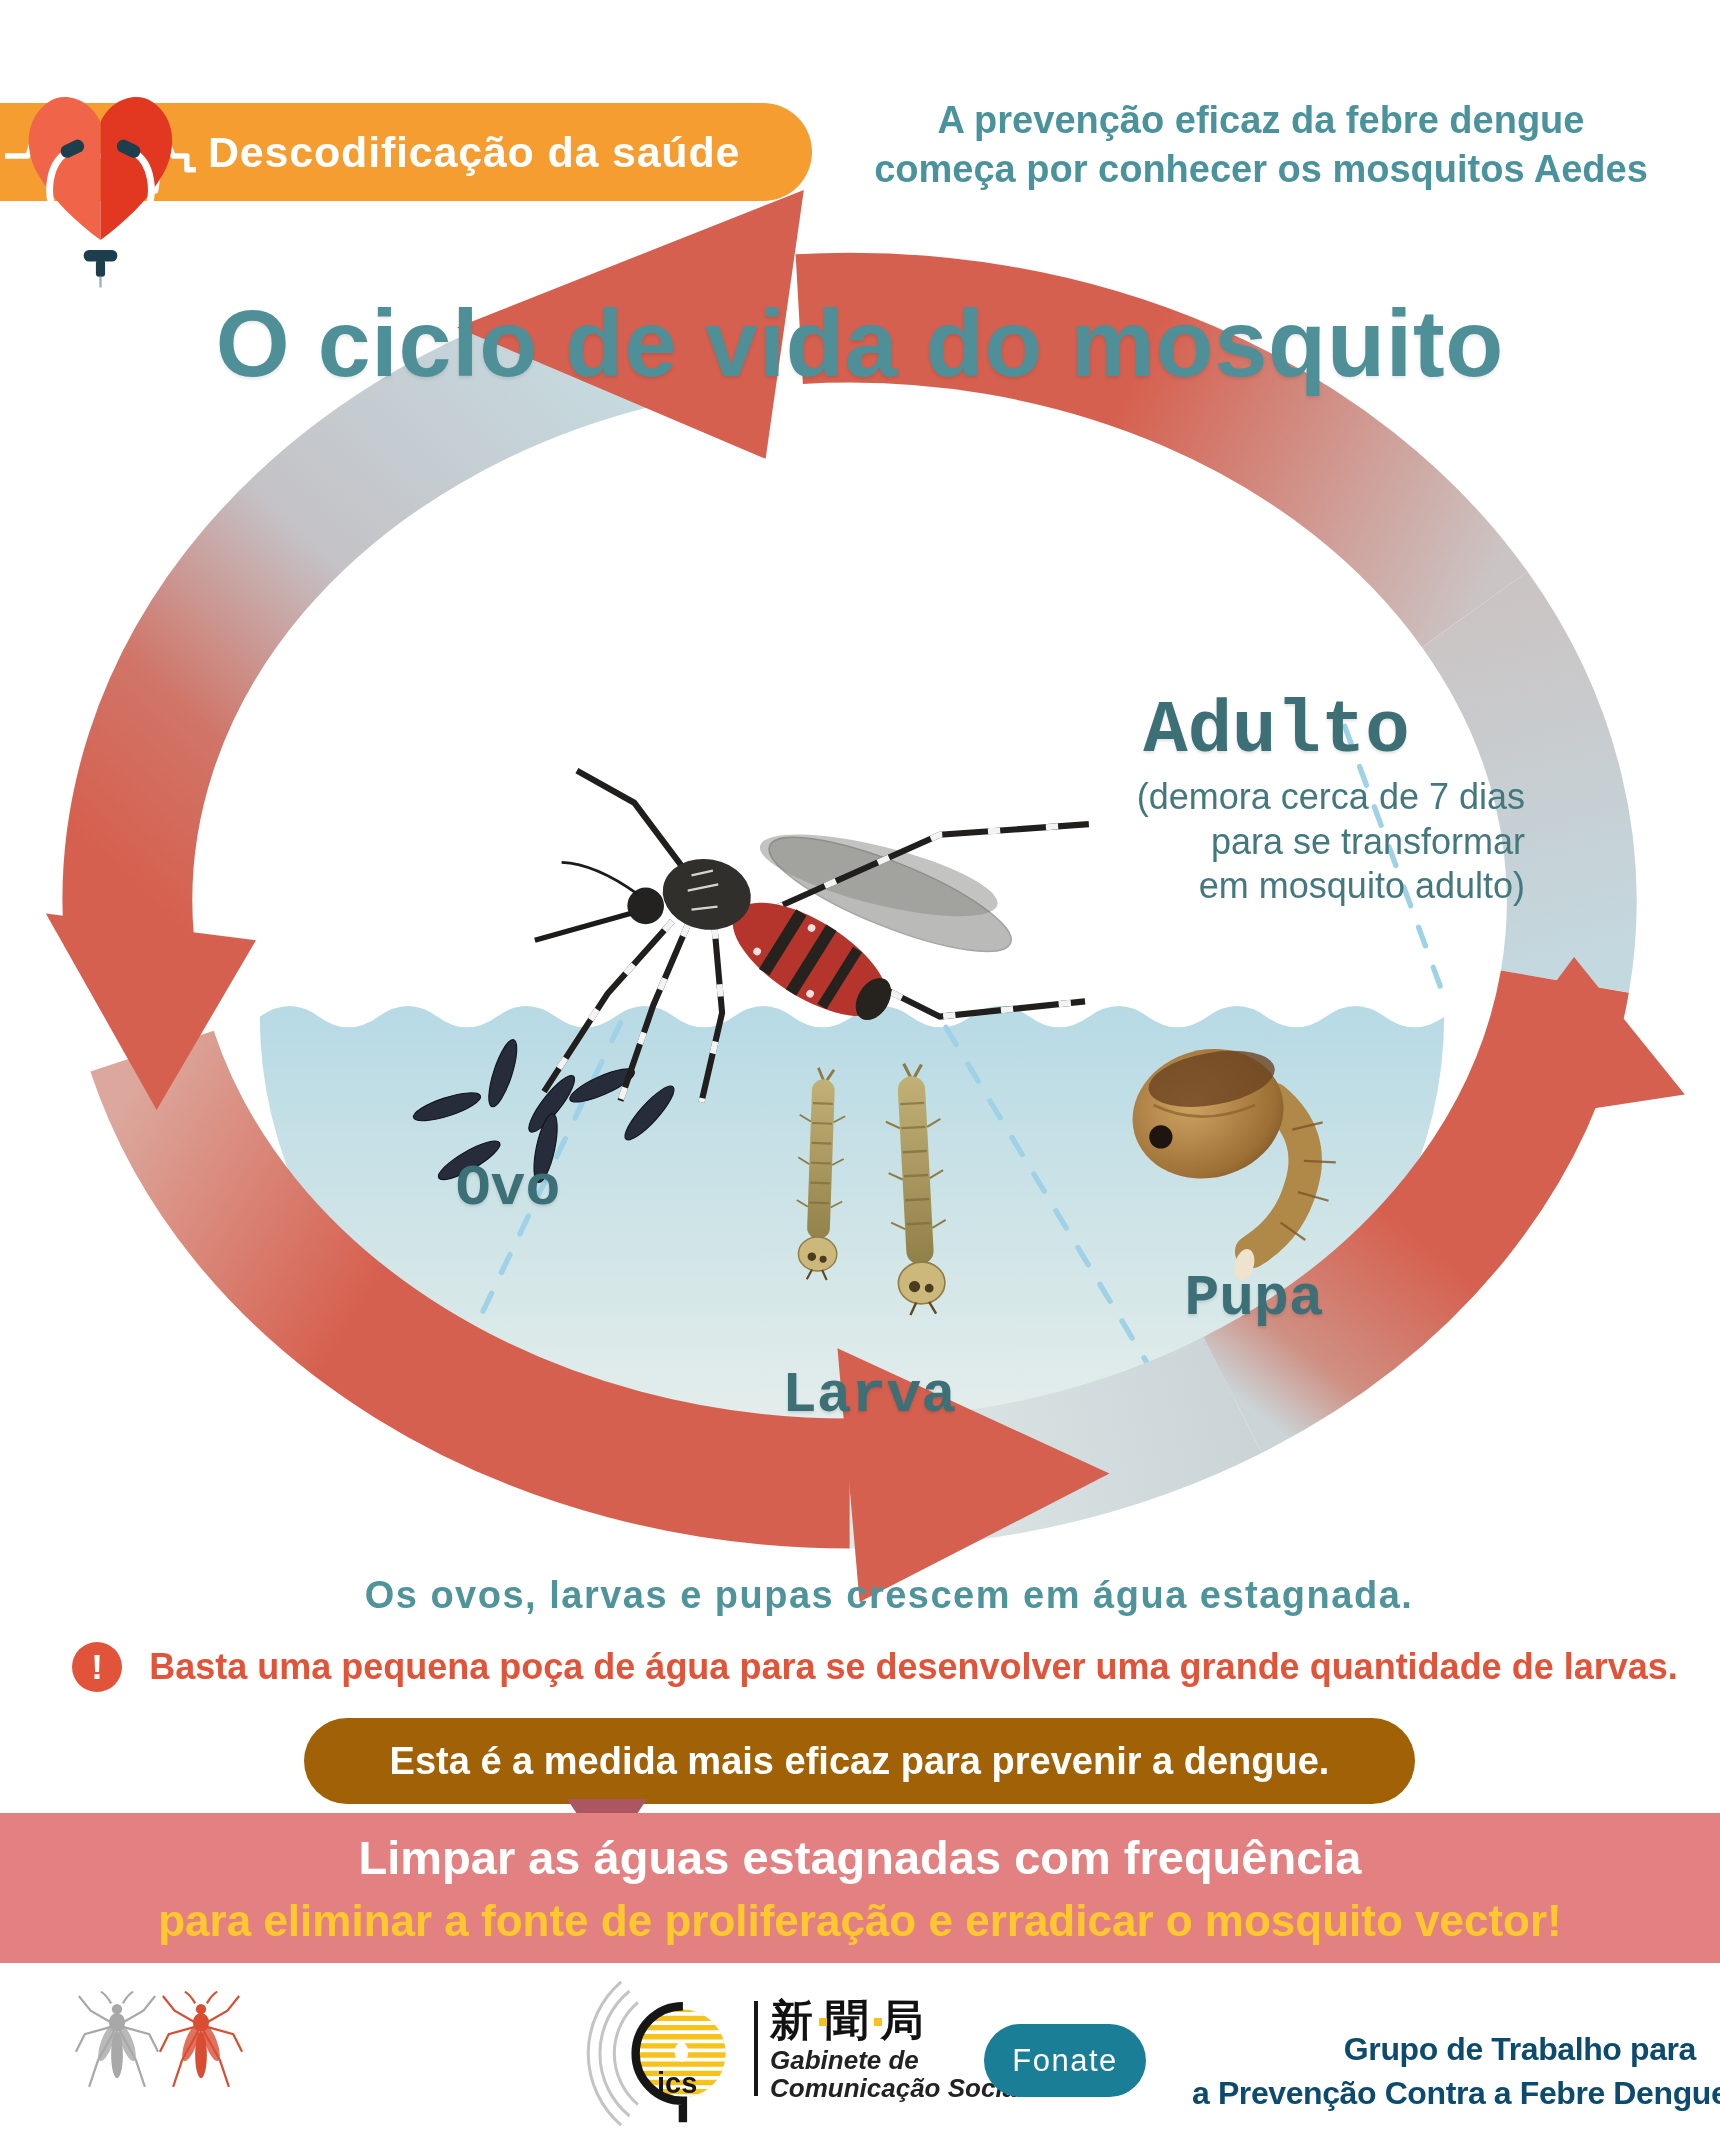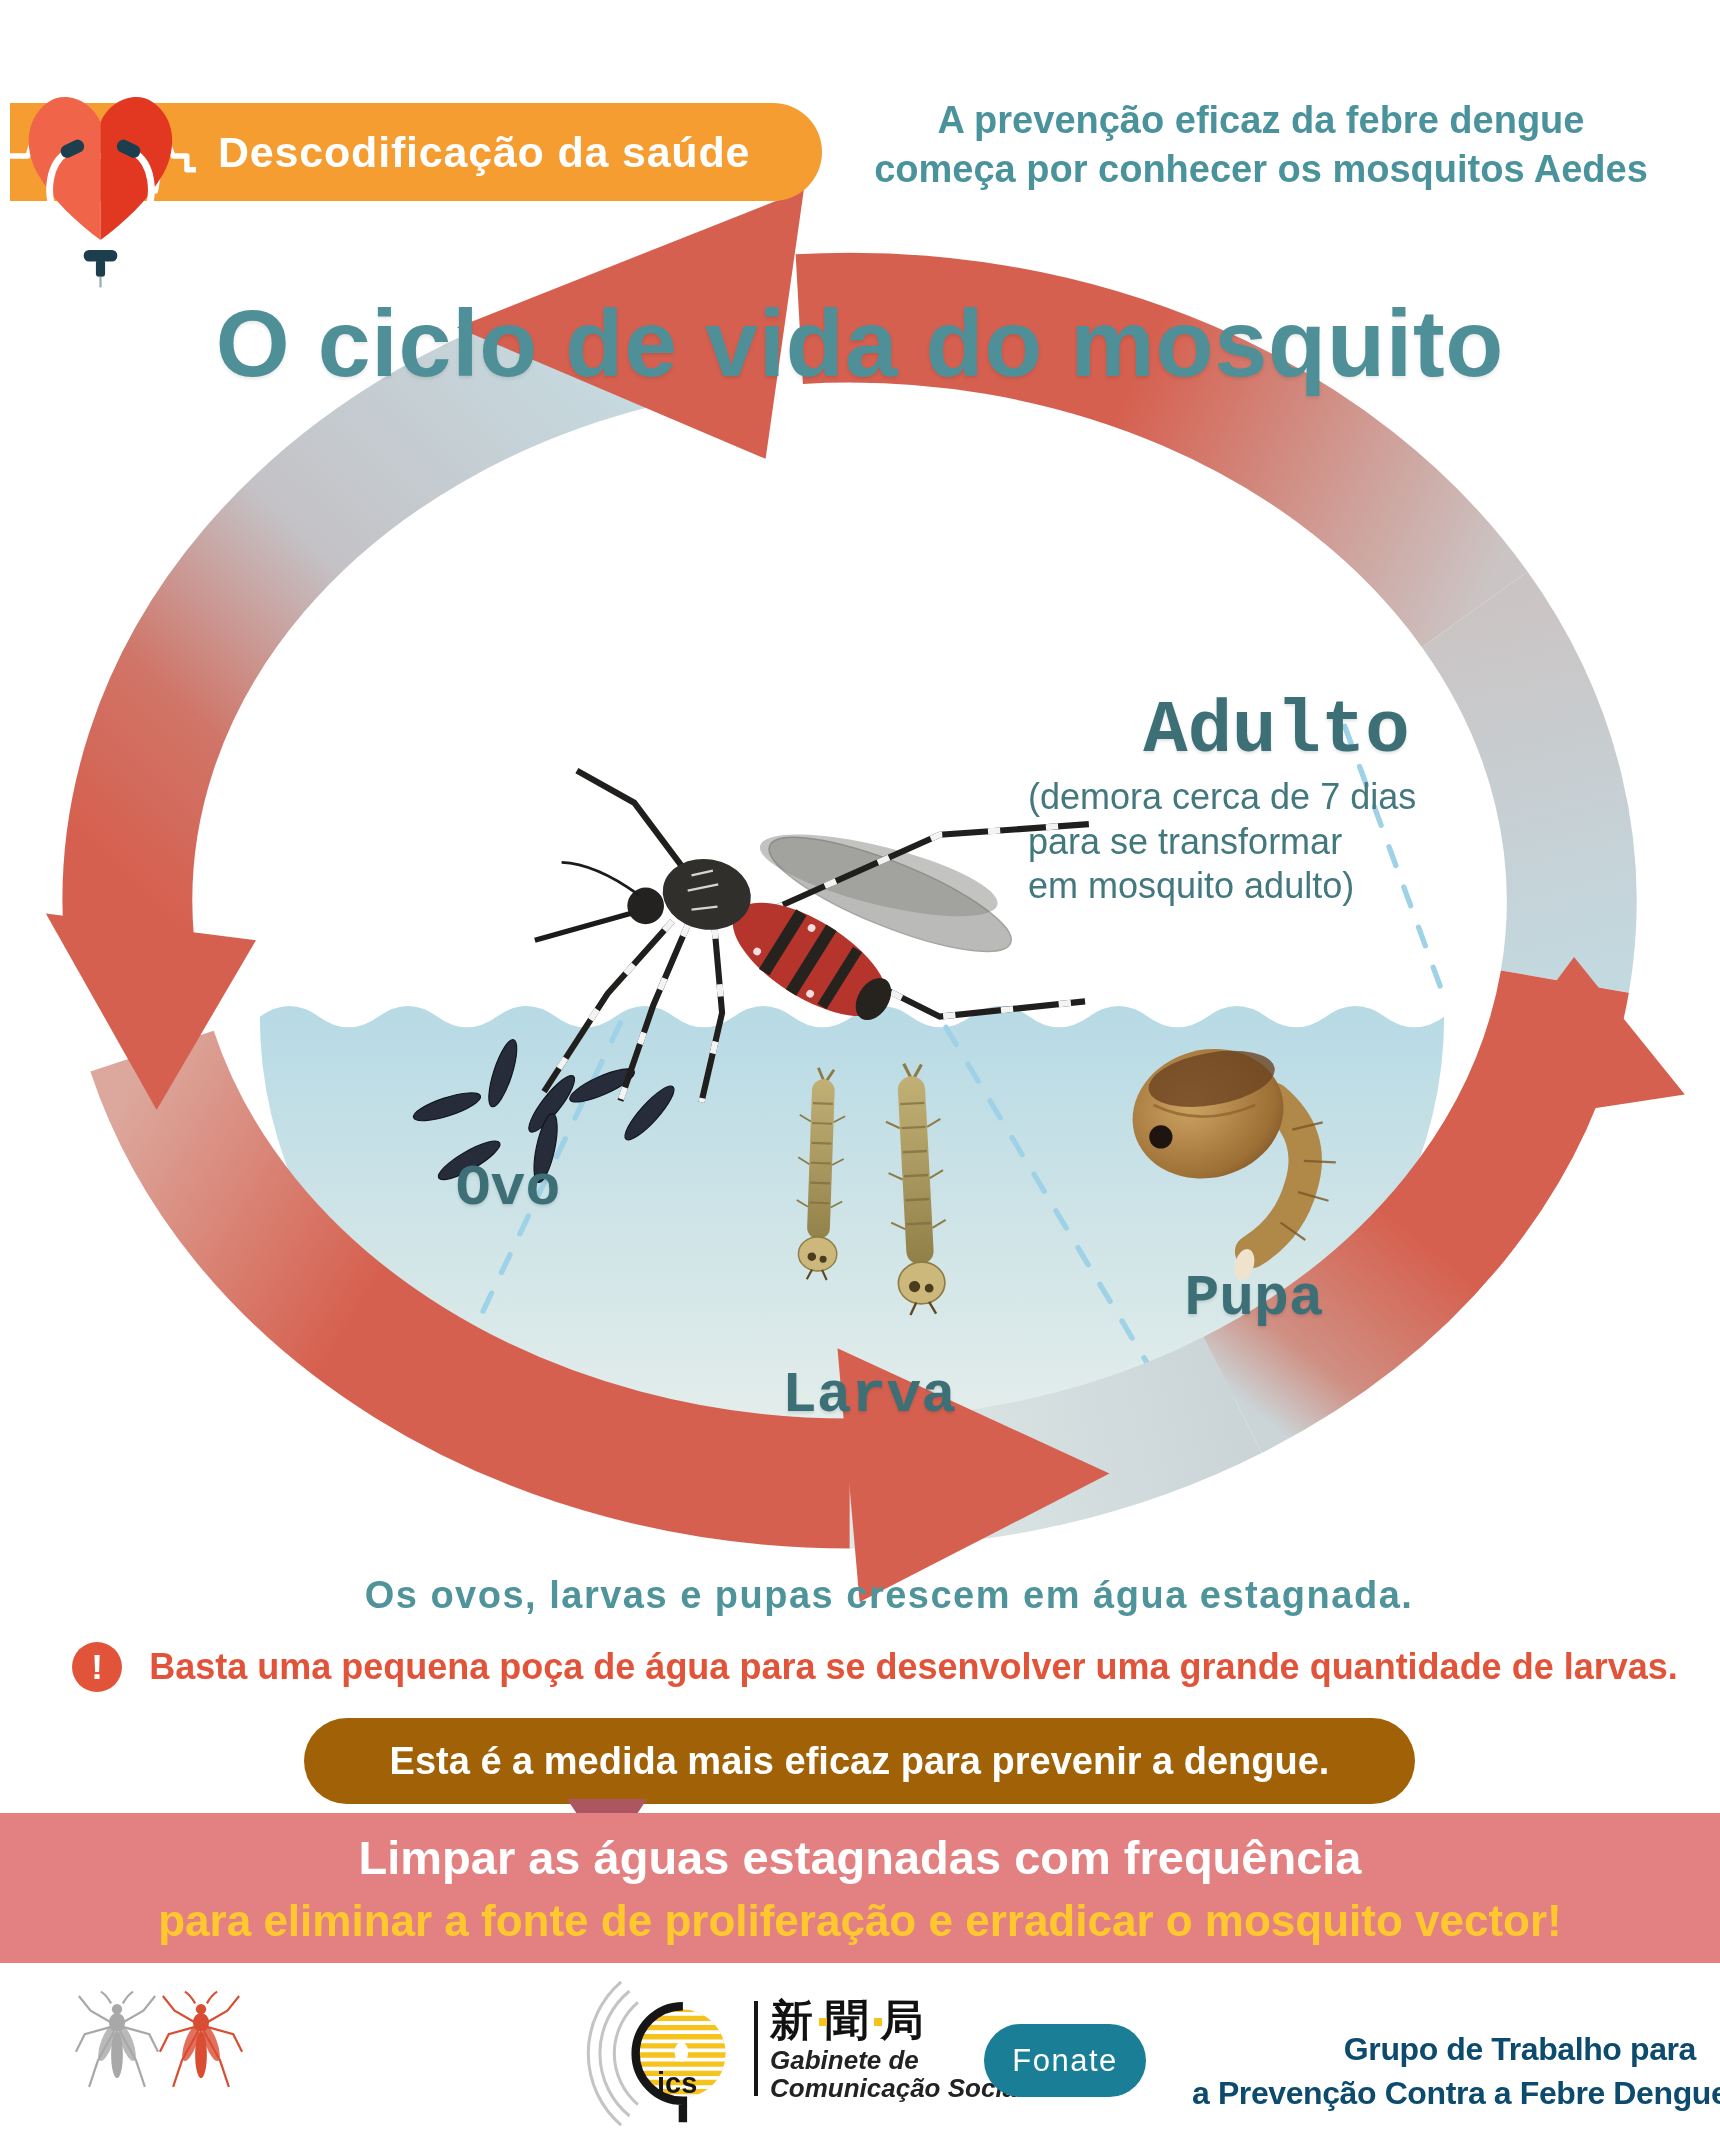--- a/index.html
+++ b/index.html
@@ -3,37 +3,37 @@
 <meta charset="utf-8">
 <style>
   html,body{margin:0;padding:0;background:#ffffff;}
   .page{position:relative;width:1720px;height:2151px;background:#ffffff;overflow:hidden;
         font-family:"Liberation Sans",sans-serif;}
   .scene{position:absolute;left:0;top:0;width:1720px;height:2151px;z-index:1;}
   .txt{position:absolute;z-index:2;}
   .hdr{z-index:3;}
 
   
-  .badge{position:absolute;left:10px;top:103px;width:812px;height:98px;background:#f59d31;
+  .badge{position:absolute;left:0;top:103px;width:812px;height:98px;background:#f59d31;
          border-radius:0 53px 53px 0;}
   .badge-label{position:absolute;left:208px;top:0;line-height:98px;font-size:43px;font-weight:bold;
          color:#ffffff;letter-spacing:0.8px;white-space:nowrap;}
   .heart-logo{position:absolute;left:4.6px;top:61px;width:191px;height:229px;z-index:4;}
   .tagline{position:absolute;top:96px;right:31px;width:856px;text-align:center;font-size:38px;
          font-weight:600;color:#4b939c;line-height:1.28;}
   .tagline span{display:block;}
 
   .title{position:absolute;top:289px;left:0;width:100%;text-align:center;font-size:95px;
          font-weight:800;color:#4f8f98;letter-spacing:0.8px;text-shadow:0 2.3px 3.8px rgba(0,0,0,.10);}
 
   
   .stage{position:absolute;text-align:center;color:#3d6f76;font-weight:bold;
          text-shadow:0 2.3px 3.1px rgba(0,0,0,.12);font-family:Liberation Mono, monospace;}
   .stage-adulto{left:1028px;top:689px;width:497px;font-size:74px;}
-  .stage-adulto-note{position:absolute;left:1028px;top:775px;width:497px;text-align:left;
+  .stage-adulto-note{position:absolute;left:1028px;top:775px;width:497px;text-align:right;
          font-size:36px;font-weight:500;color:#42787e;line-height:1.24;text-shadow:none;}
   .stage-adulto-note span{display:block;}
   .stage-ovo{left:355px;top:1156px;width:306px;font-size:58px;}
   .stage-larva{left:716px;top:1363px;width:306px;font-size:58px;}
   .stage-pupa{left:1101px;top:1266px;width:306px;font-size:58px;}
 
   
   .note1{top:1574px;left:0;width:100%;text-align:center;font-size:38px;letter-spacing:1.5px;
          font-weight:600;color:#4f949b;margin-left:29px;}
   .warn-icon{position:absolute;left:72px;top:1642px;width:50px;height:50px;border-radius:50%;

